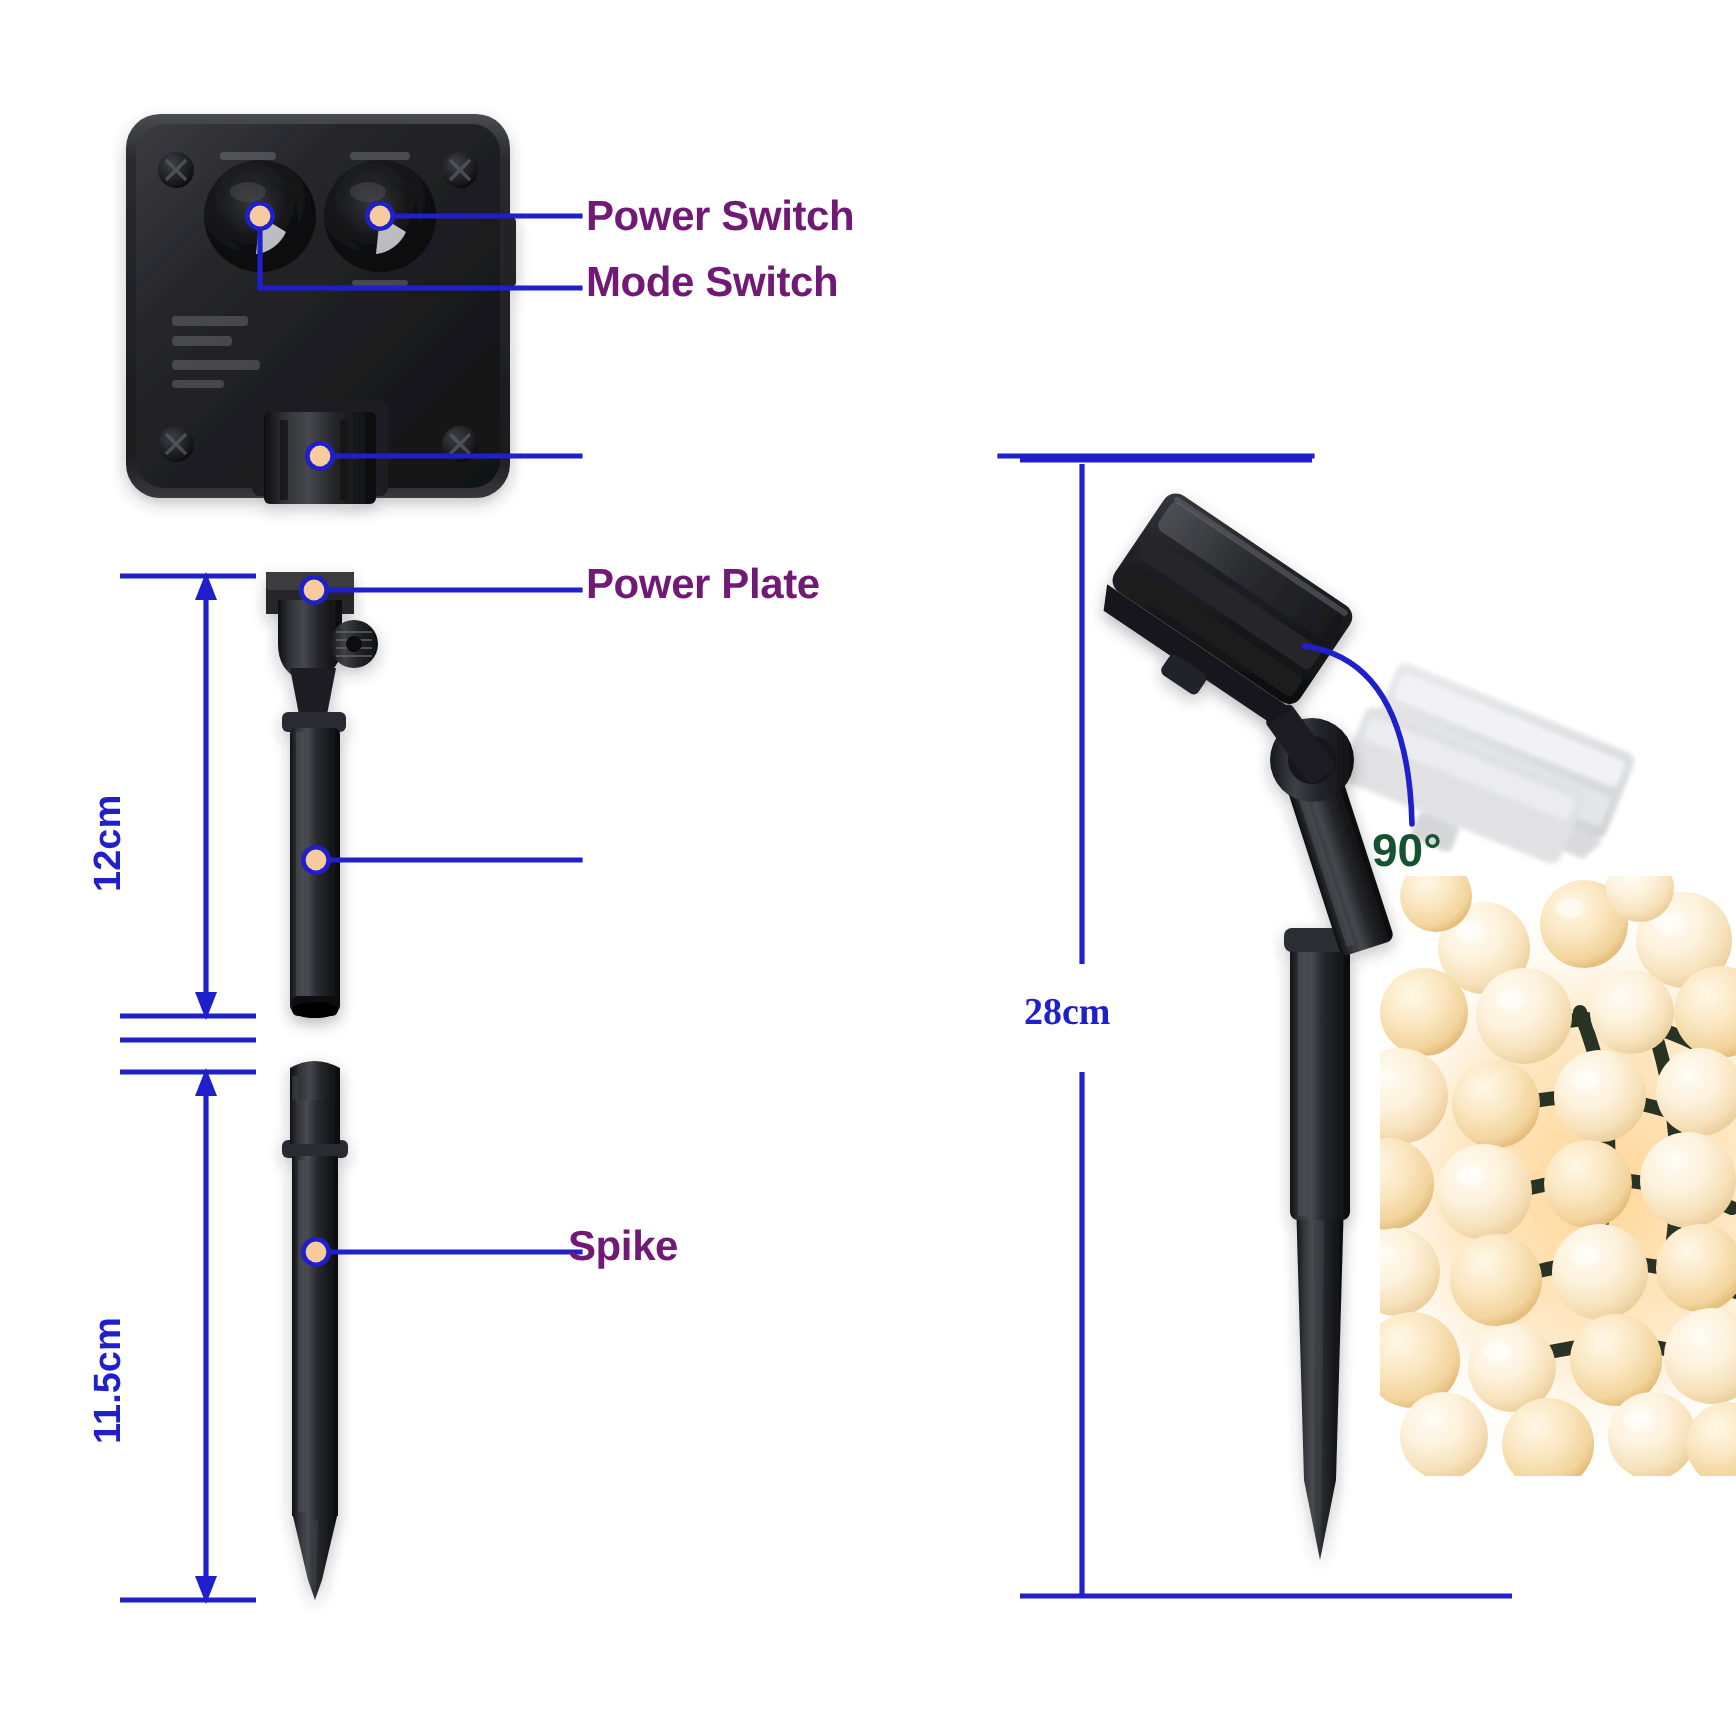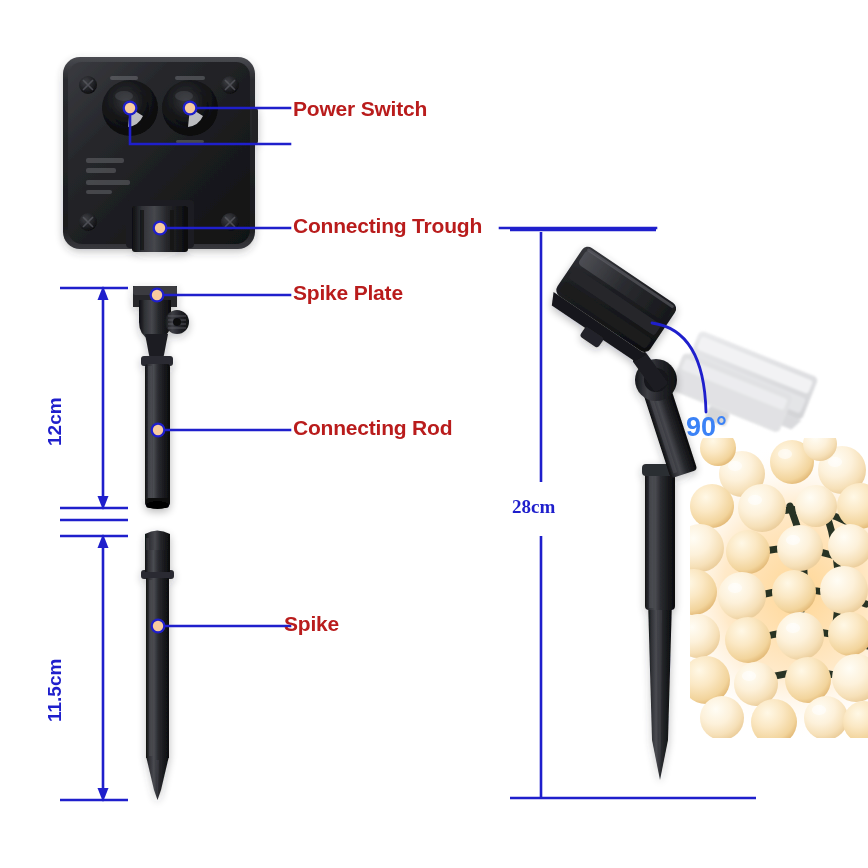--- a/index.html
+++ b/index.html
@@ -6,41 +6,41 @@
   body{
     width:868px;height:868px;
     font-family:"Liberation Sans", sans-serif;
     overflow:hidden;position:relative;
   }
   #stage{position:absolute;left:0;top:0;width:868px;height:868px;background:#ffffff;}
   .layer{position:absolute;left:0;top:0;width:868px;height:868px;}
   svg.layer{pointer-events:none;}
   .lbl{
     position:absolute;
-    color:#b91c1c;
+    color:#701a75;
     font-weight:bold;
     font-size:21px;
     letter-spacing:-0.2px;
     white-space:nowrap;
     font-family:"Liberation Sans", sans-serif;
   }
   .dim{
     position:absolute;
     color:#1f1fcc;
     font-weight:bold;
     font-size:19px;
     white-space:nowrap;
     font-family:"Liberation Sans", sans-serif;
   }
   .dim.rot{transform-origin:left bottom;transform:rotate(-90deg);}
   .ang{
     position:absolute;
-    color:#3b82f6;
+    color:#14532d;
     font-weight:bold;
-    font-size:27px;
+    font-size:23px;
     white-space:nowrap;
     font-family:"Liberation Sans", sans-serif;
   }
 </style>
 </head>
 <body>
 
 <div id="stage">
 
   <svg class="layer" width="868" height="868" viewBox="0 0 868 868">
@@ -398,26 +398,25 @@
       <path d="M510 798 L756 798"></path>
     </g>
 
     <g stroke="#1f1fcc" stroke-width="2.8" fill="none" stroke-linecap="round">
       <path d="M652 323 Q704 330 706 412"></path>
     </g>
   </svg>
 
   <div class="lbl" style="left:293px; top:97px;">Power Switch</div>
 
-
-  <div class="lbl" style="left:293px; top:214px;">Connecting Trough</div>
-
-  <div class="lbl" style="left:293px; top:281px;">Spike Plate</div>
-
-  <div class="lbl" style="left:293px; top:416px;">Connecting Rod</div>
+  <div class="lbl" style="left:293px; top:130px;">Mode Switch</div>
+
+
+  <div class="lbl" style="left:293px; top:281px;">Power Plate</div>
+
 
   <div class="lbl" style="left:284px; top:612px;">Spike</div>
 
   <div class="dim rot" style="left:66px; top:424px;">12cm</div>
 
   <div class="dim rot" style="left:66px; top:700px;">11.5cm</div>
 
   <div class="dim" style="left:512px; top:496px;font-family:Liberation Serif, serif;">28cm</div>
 
   <div class="ang" style="left:686px; top:412px;">90°</div>

